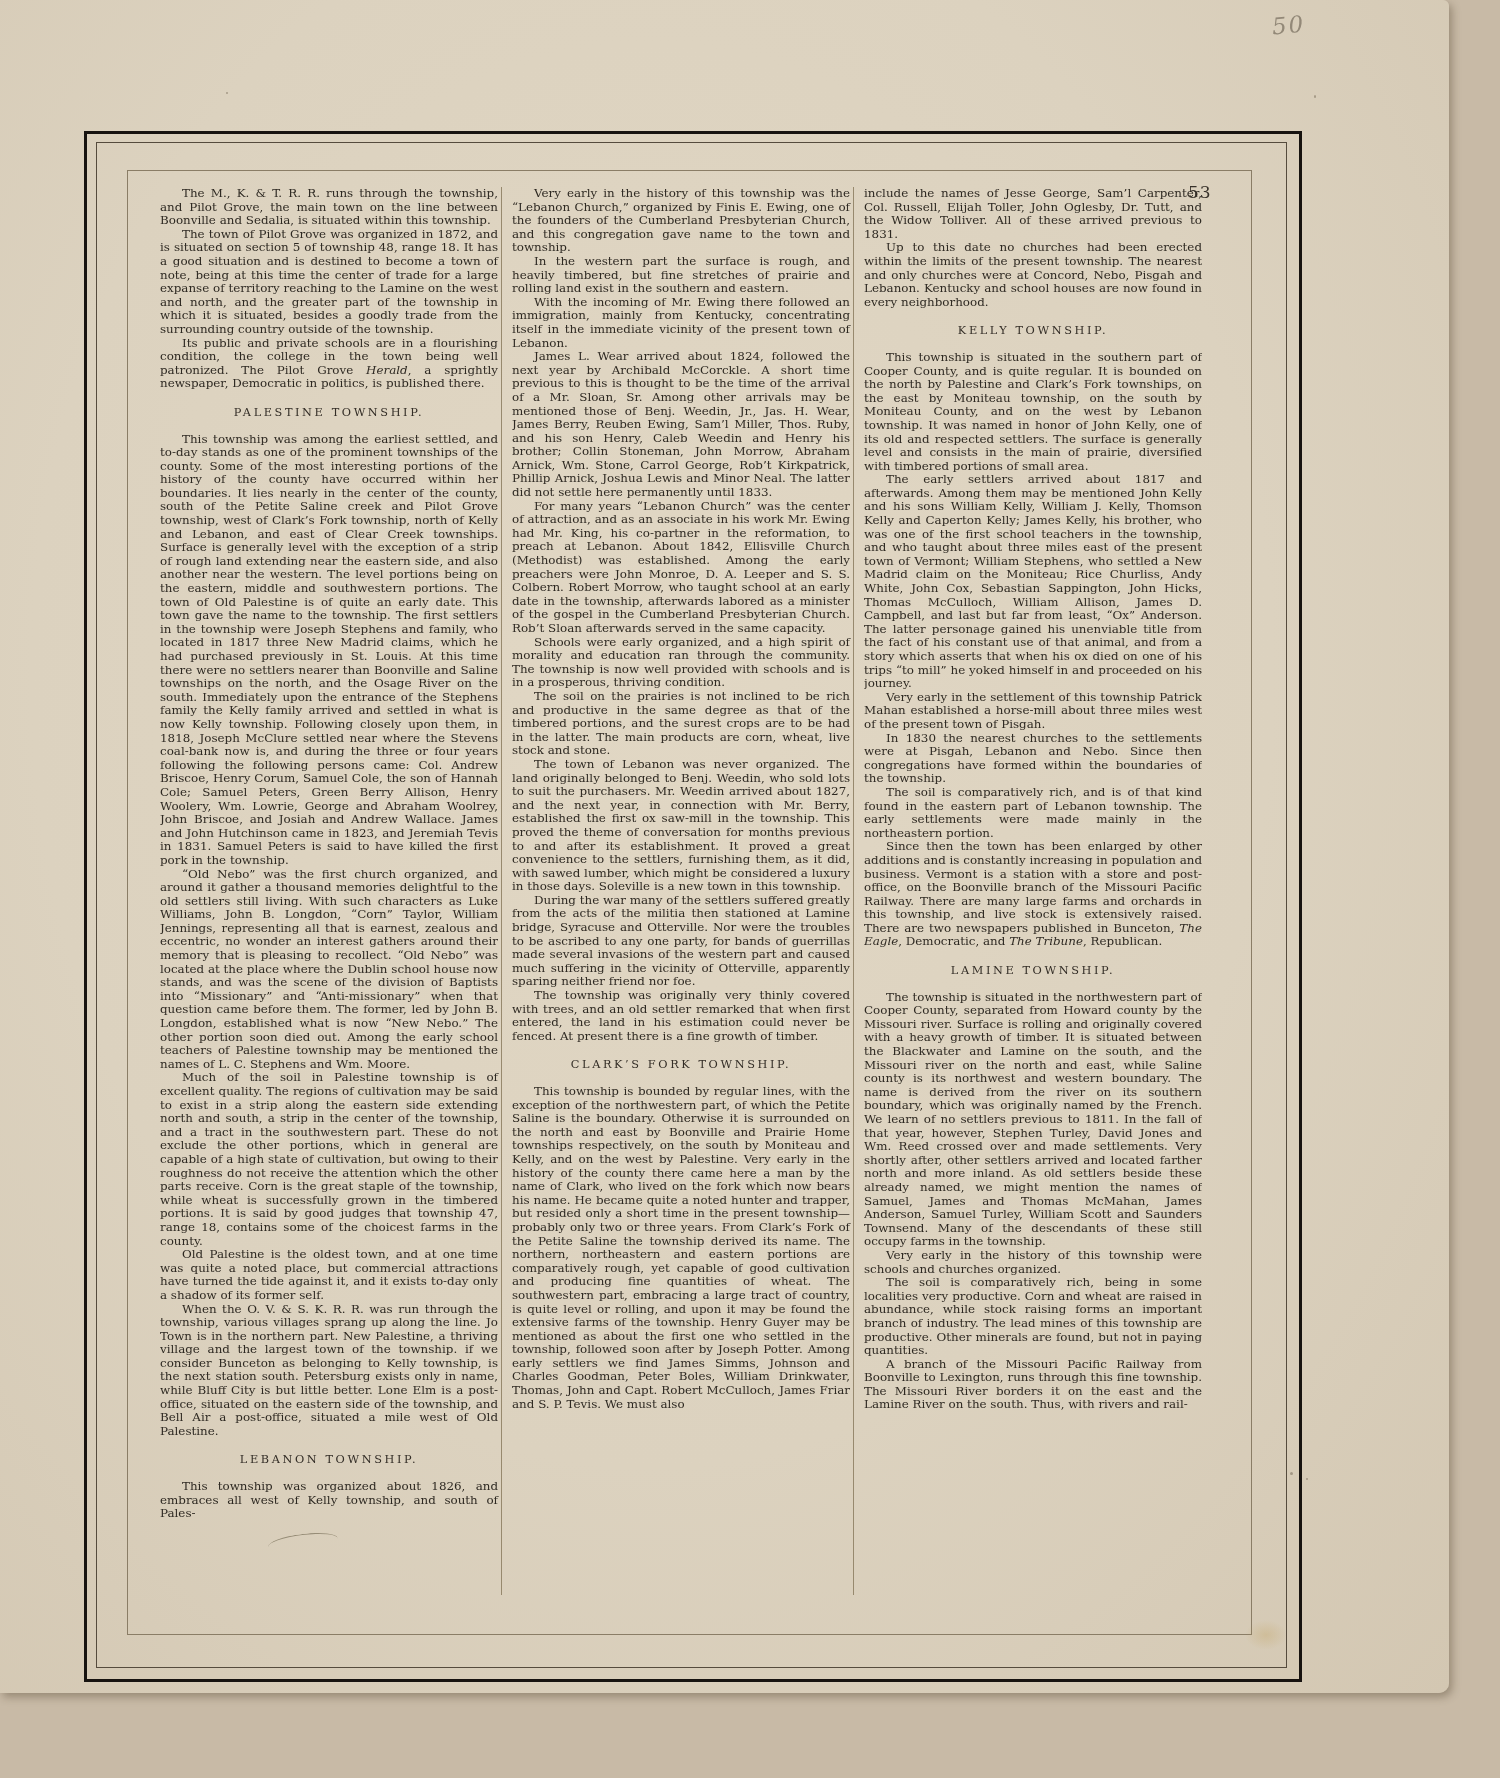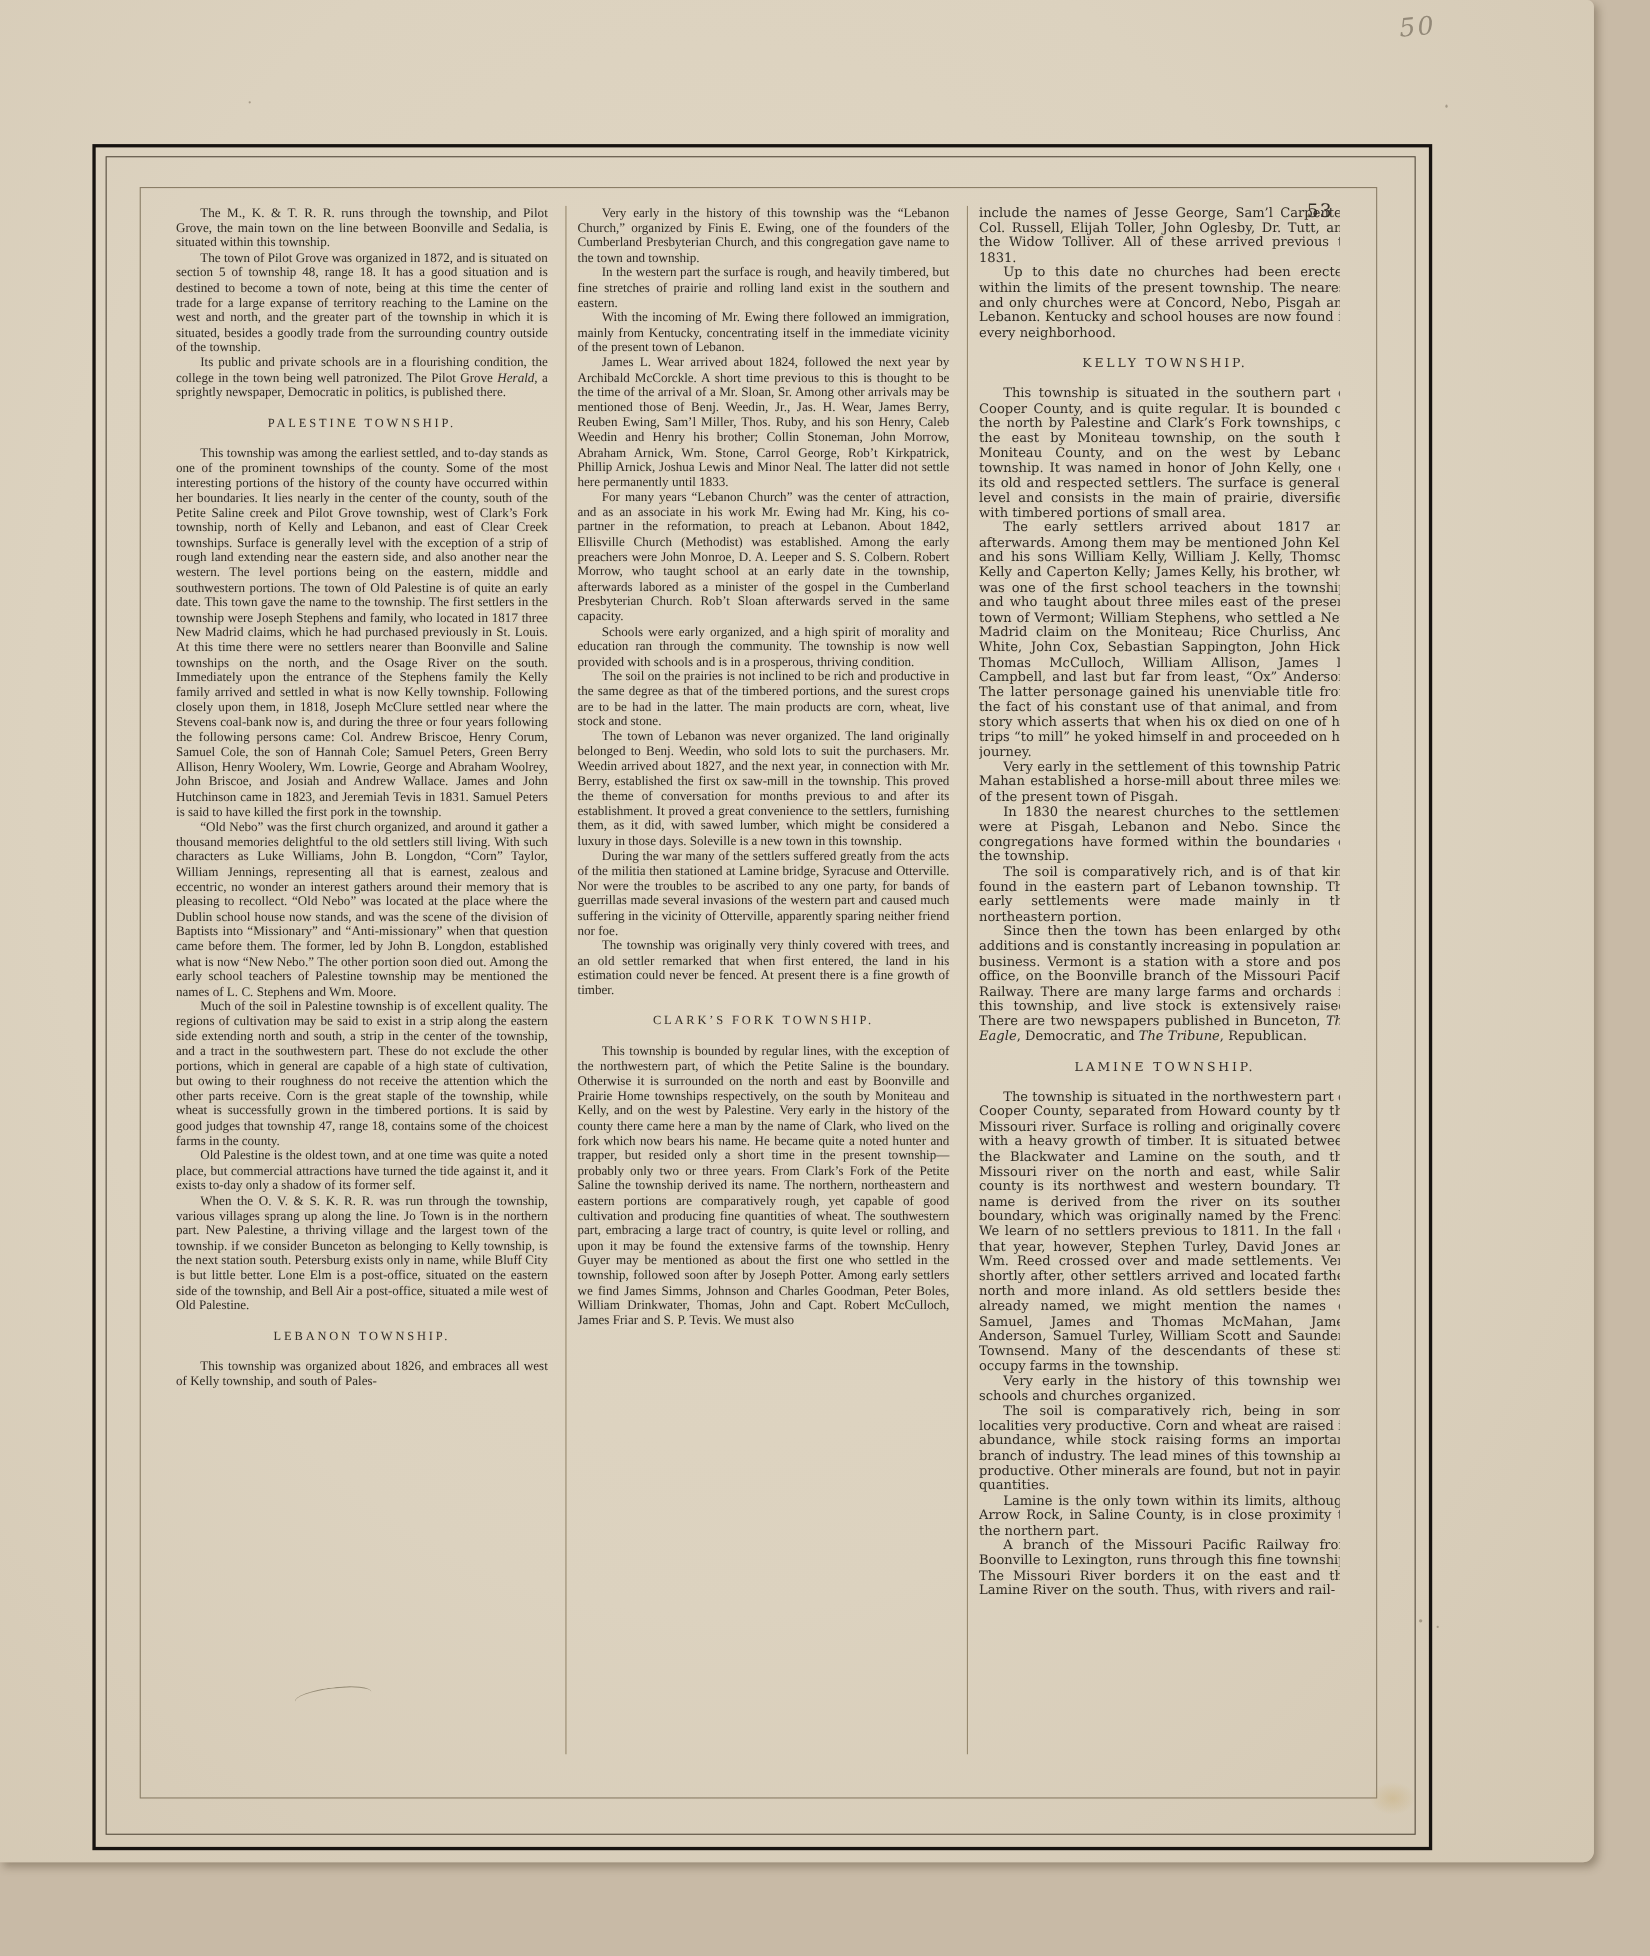--- a/index.html
+++ b/index.html
@@ -28,21 +28,21 @@
   }
   #cols{
     position:absolute;left:160px;top:187px;width:1058px;height:1408px;
     display:flex;overflow:hidden;color:#2e2922;
   }
   .text-column{
     width:338px;flex:0 0 338px;overflow:hidden;
     font-size:11.9px;line-height:13.6px;text-align:justify;
     text-rendering:optimizeLegibility;
   }
-  .text-column.divided{border-right:1px solid #97896e;padding-right:16px;margin-right:10px;font-family:Liberation Serif, serif;}
+  .text-column.divided{border-right:1px solid #97896e;padding-right:3px;margin-right:10px;}
   .text-column p{margin:0;text-indent:22px;}
   .text-column p.cont{text-indent:0;}
   .text-column h4{
     margin:15px 0 13px 0;font-weight:normal;text-align:center;
     font-size:11.3px;letter-spacing:2.6px;color:#332d26;
   }
   .speck{position:absolute;border-radius:50%;background:#6f6452;opacity:.5;}
   #stain{
     position:absolute;left:1245px;top:1620px;width:42px;height:30px;border-radius:50%;
     background:radial-gradient(rgba(190,155,80,.28),rgba(190,155,80,0) 70%);
@@ -96,21 +96,20 @@
         <p>This township is situated in the southern part of Cooper County, and is quite regular. It is bounded on the north by Palestine and Clark’s Fork townships, on the east by Moniteau township, on the south by Moniteau County, and on the west by Lebanon township. It was named in honor of John Kelly, one of its old and respected settlers. The surface is generally level and consists in the main of prairie, diversified with timbered portions of small area.</p>
         <p>The early settlers arrived about 1817 and afterwards. Among them may be mentioned John Kelly and his sons William Kelly, William J. Kelly, Thomson Kelly and Caperton Kelly; James Kelly, his brother, who was one of the first school teachers in the township, and who taught about three miles east of the present town of Vermont; William Stephens, who settled a New Madrid claim on the Moniteau; Rice Churliss, Andy White, John Cox, Sebastian Sappington, John Hicks, Thomas McCulloch, William Allison, James D. Campbell, and last but far from least, “Ox” Anderson. The latter personage gained his unenviable title from the fact of his constant use of that animal, and from a story which asserts that when his ox died on one of his trips “to mill” he yoked himself in and proceeded on his journey.</p>
         <p>Very early in the settlement of this township Patrick Mahan established a horse-mill about three miles west of the present town of Pisgah.</p>
         <p>In 1830 the nearest churches to the settlements were at Pisgah, Lebanon and Nebo. Since then congregations have formed within the boundaries of the township.</p>
         <p>The soil is comparatively rich, and is of that kind found in the eastern part of Lebanon township. The early settlements were made mainly in the northeastern portion.</p>
         <p>Since then the town has been enlarged by other additions and is constantly increasing in population and business. Vermont is a station with a store and post-office, on the Boonville branch of the Missouri Pacific Railway. There are many large farms and orchards in this township, and live stock is extensively raised. There are two newspapers published in Bunceton, <i>The Eagle</i>, Democratic, and <i>The Tribune</i>, Republican.</p>
         <h4>LAMINE TOWNSHIP.</h4>
         <p>The township is situated in the northwestern part of Cooper County, separated from Howard county by the Missouri river. Surface is rolling and originally covered with a heavy growth of timber. It is situated between the Blackwater and Lamine on the south, and the Missouri river on the north and east, while Saline county is its northwest and western boundary. The name is derived from the river on its southern boundary, which was originally named by the French. We learn of no settlers previous to 1811. In the fall of that year, however, Stephen Turley, David Jones and Wm. Reed crossed over and made settlements. Very shortly after, other settlers arrived and located farther north and more inland. As old settlers beside these already named, we might mention the names of Samuel, James and Thomas McMahan, James Anderson, Samuel Turley, William Scott and Saunders Townsend. Many of the descendants of these still occupy farms in the township.</p>
         <p>Very early in the history of this township were schools and churches organized.</p>
         <p>The soil is comparatively rich, being in some localities very productive. Corn and wheat are raised in abundance, while stock raising forms an important branch of industry. The lead mines of this township are productive. Other minerals are found, but not in paying quantities.</p>
-        <p>Lamine is the only town within its limits, although Arrow Rock, in Saline County, is in close proximity to the northern part.</p>
         <p>A branch of the Missouri Pacific Railway from Boonville to Lexington, runs through this fine township. The Missouri River borders it on the east and the Lamine River on the south. Thus, with rivers and rail-</p>
       </div>
     </div>
   <div id="scratch"></div>
   <div id="stain"></div>
   <div class="speck" style="left:1290px;top:1472px;width:3px;height:3px;"></div>
   <div class="speck" style="left:1306px;top:1478px;width:2px;height:2px;"></div>
   <div class="speck" style="left:226px;top:92px;width:2px;height:2px;"></div>
   <div class="speck" style="left:1314px;top:95px;width:2px;height:3px;"></div>
 </div>

